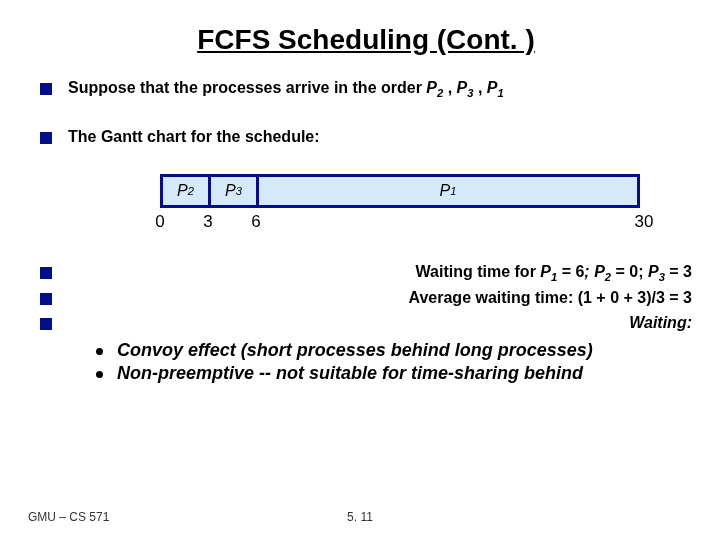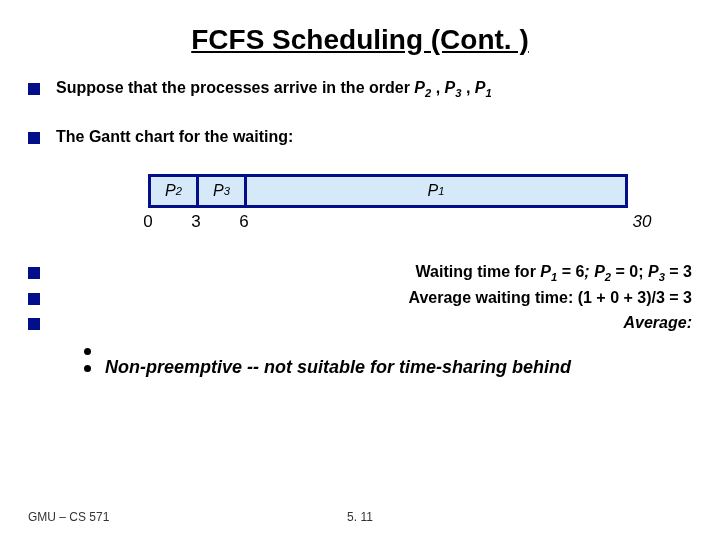--- a/index.html
+++ b/index.html
@@ -10,21 +10,21 @@
     background: #fff;
     font-family: Arial, Helvetica, sans-serif;
     color: #000;
     overflow: hidden;
   }
   .slide {
     position: relative;
     width: 720px;
     height: 522px;
     box-sizing: border-box;
-    padding: 18px 28px 0 28px;
+    padding: 18px 28px 0 40px;
     border-radius: 30px;
   }
   .title {
     text-align: center;
     font-weight: bold;
     font-size: 28px;
     text-decoration: underline;
     margin-top: 6px;
     margin-bottom: 22px;
   }
@@ -132,21 +132,21 @@
 
     <div class="bullet">
       <div class="sq"></div>
       <div class="txt">
         <span>Suppose that the processes arrive in the order </span><i><span>P</span><span class="sub">2</span></i><span> , </span><i><span>P</span><span class="sub">3</span></i><span> , </span><i><span>P</span><span class="sub">1</span></i>
       </div>
     </div>
 
     <div class="bullet">
       <div class="sq"></div>
-      <div class="txt">The Gantt chart for the waiting:</div>
+      <div class="txt">The Gantt chart for the schedule:</div>
     </div>
 
   </div>
 
   <div class="gantt-wrap">
     <div class="gantt" id="gantt-bar">
         <div class="seg" style="width: 48px;">
           <span>P</span>
           <span class="sub">2</span>
         </div>
@@ -156,46 +156,47 @@
         </div>
         <div class="seg" style="width: 378px;">
           <span>P</span>
           <span class="sub">1</span>
         </div>
       </div>
     <div class="ticks" id="gantt-ticks">
         <div class="tick" style="left: 0px;">0</div>
         <div class="tick" style="left: 48px;">3</div>
         <div class="tick" style="left: 96px;">6</div>
-        <div class="tick" style="left: 494px; font-style: italic;">30</div>
+        <div class="tick" style="left: 484px;">30</div>
       </div>
   </div>
 
   <div class="bullets after-gantt">
 
     <div class="bullet">
       <div class="sq"></div>
       <div class="txt">
         <span>Waiting time for </span><i><span>P</span><span class="sub">1</span></i><span> = 6</span><i><span>; </span><span>P</span><span class="sub">2</span></i><span> = 0; </span><i><span>P</span><span class="sub">3</span></i><span> = 3</span>
       </div>
     </div>
 
     <div class="bullet">
       <div class="sq"></div>
       <div class="txt">Average waiting time:   (1 + 0 + 3)/3 = 3</div>
     </div>
 
     <div class="bullet" style="margin-bottom:2px;">
       <div class="sq"></div>
-      <div class="txt"><i>Average:</i></div>
+      <div class="txt"><i>Waiting:</i></div>
     </div>
 
     <div class="subbullets">
       <div class="subbullet">
         <div class="dot"></div>
+        <div class="txt">Convoy effect (short processes behind long processes)</div>
       </div>
       <div class="subbullet">
         <div class="dot"></div>
         <div class="txt">Non-preemptive -- not suitable for time-sharing behind</div>
       </div>
     </div>
 
   </div>
 
   <div class="footer">

